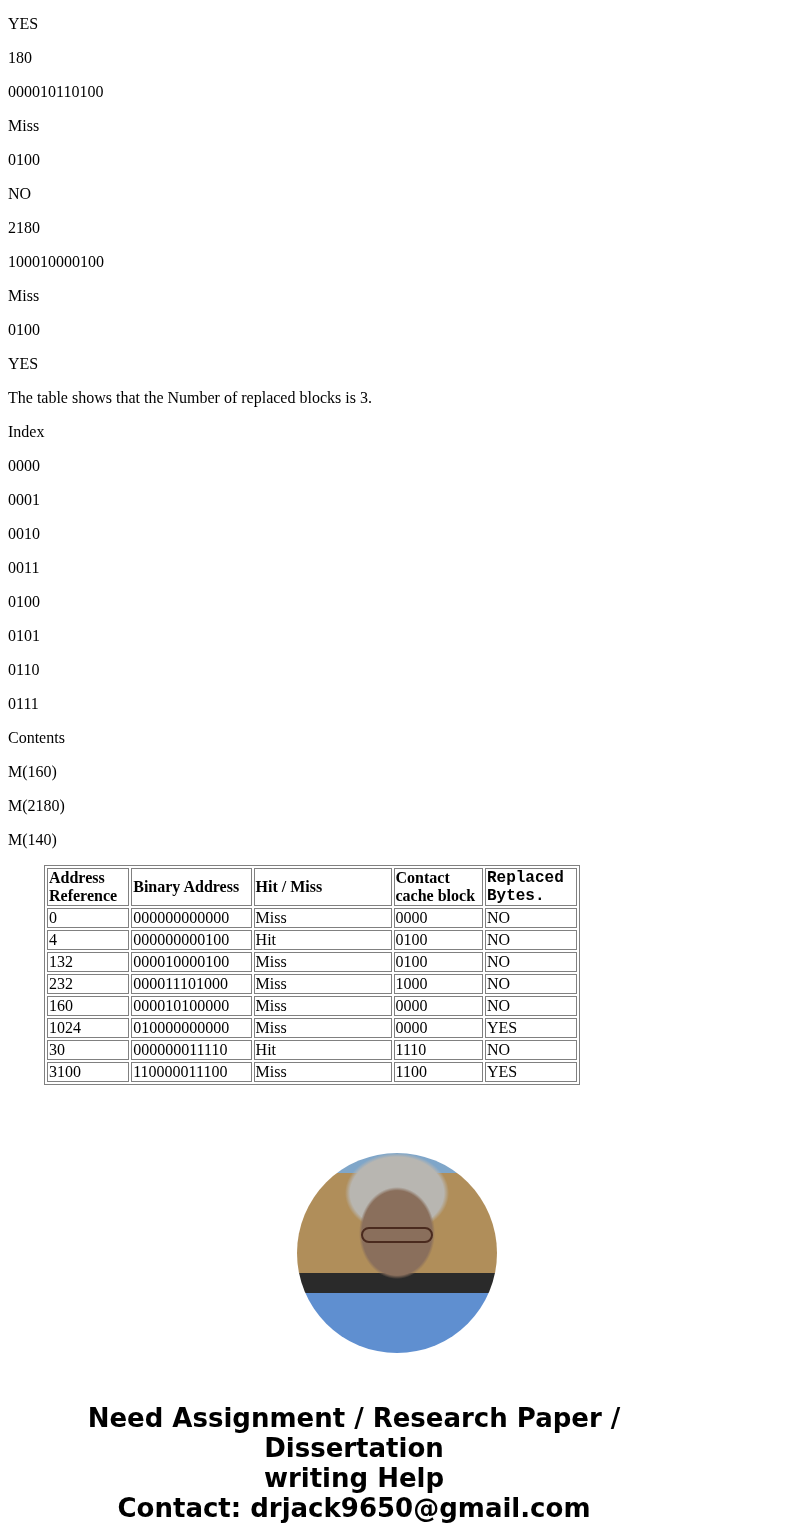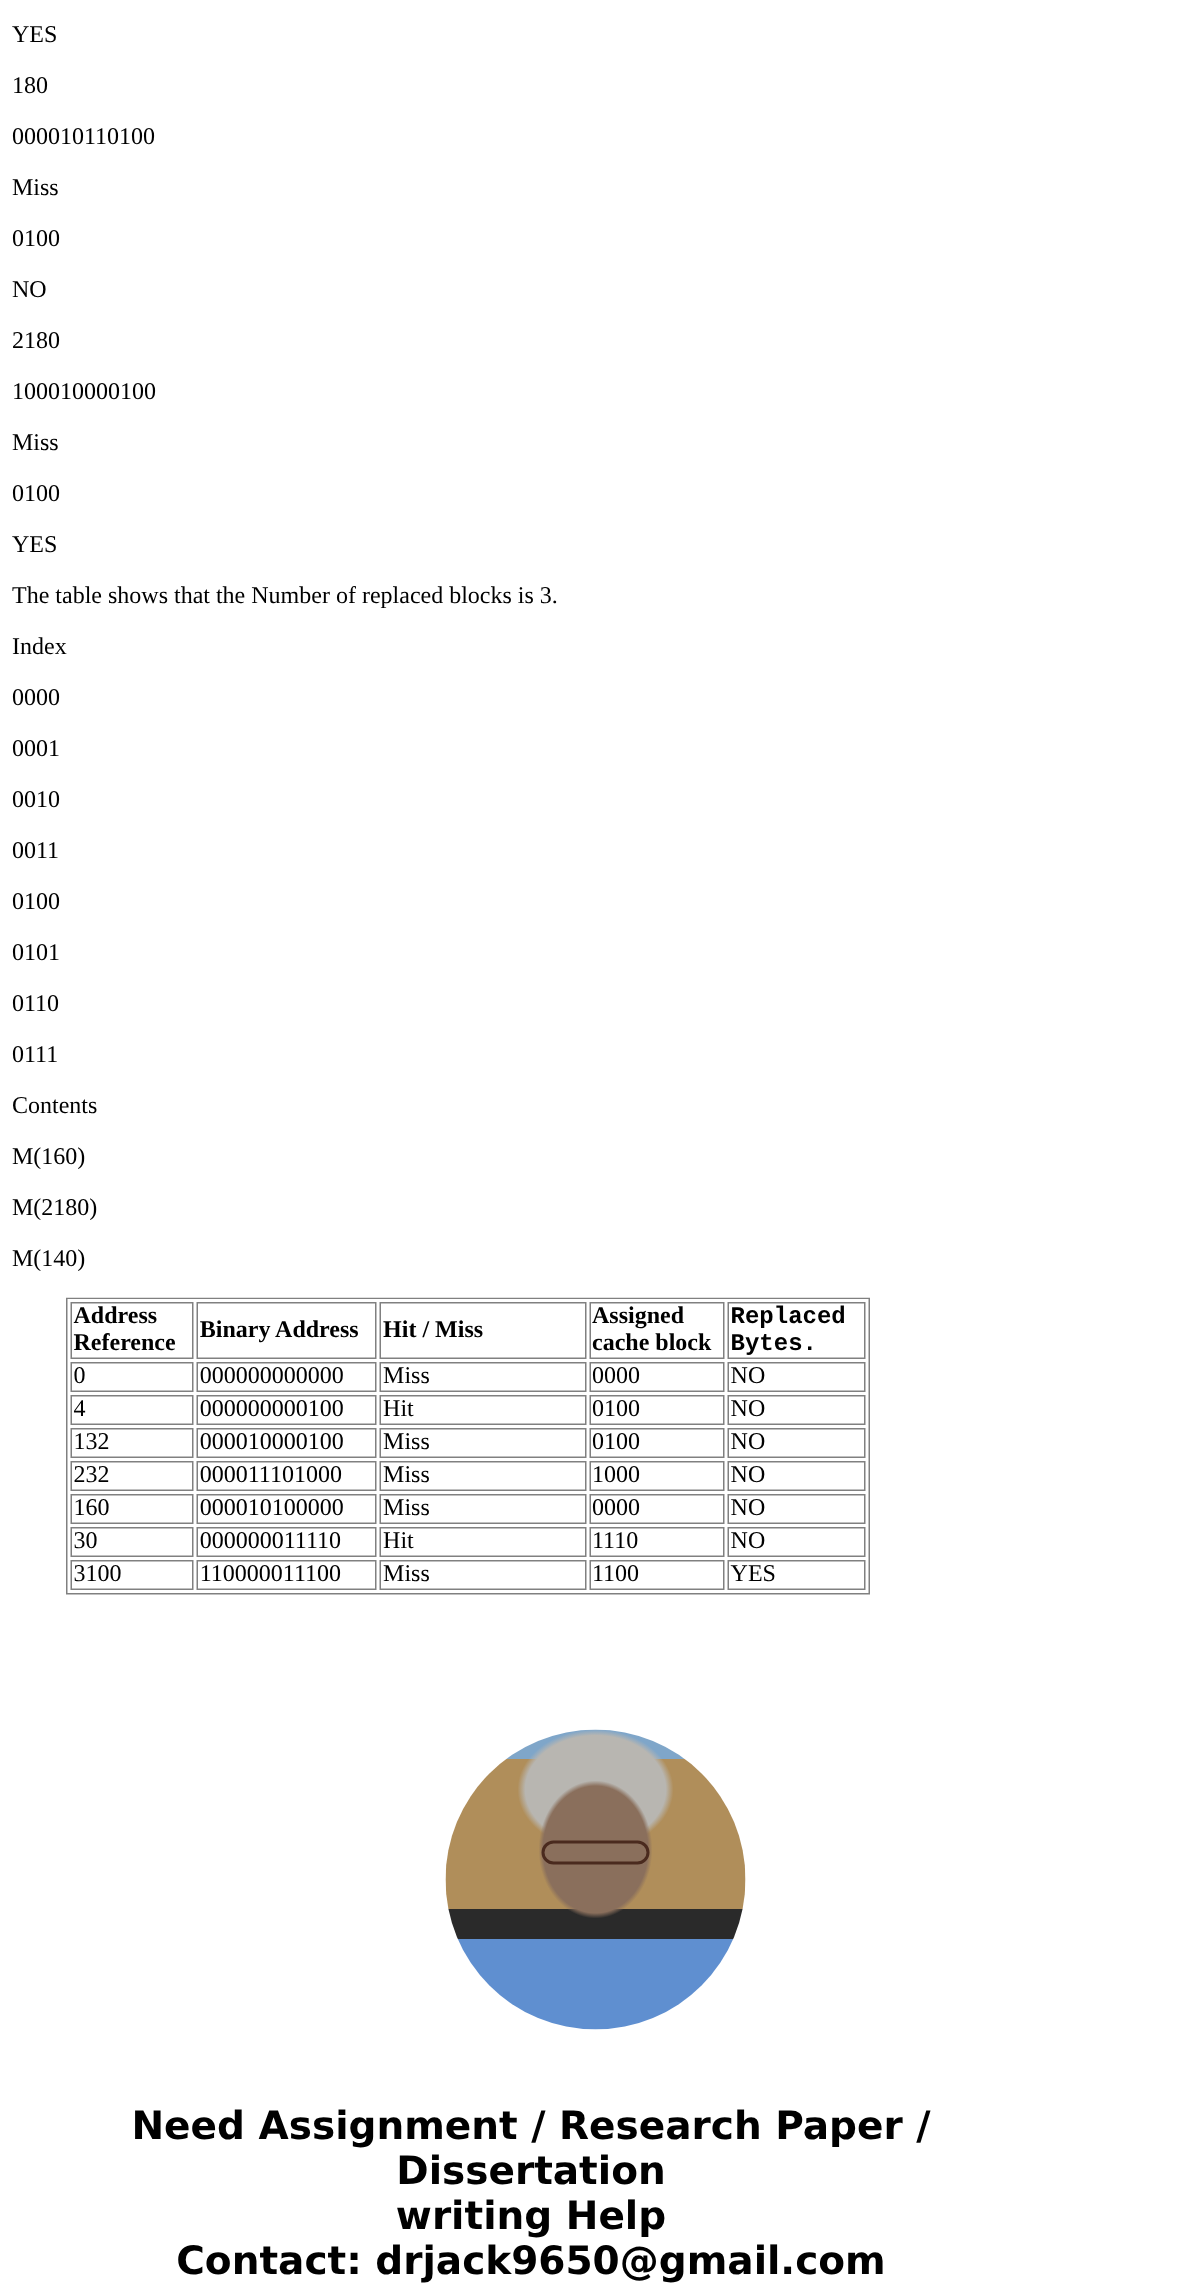--- a/index.html
+++ b/index.html
@@ -74,21 +74,21 @@
   <p class="para" style="top:797px">M(2180)</p>
   <p class="para" style="top:831px">M(140)</p>
 
   <div class="table-wrap">
     <table class="cache">
       <thead>
         <tr>
           <th class="c0">Address Reference</th>
           <th class="c1">Binary Address</th>
           <th class="c2">Hit / Miss</th>
-          <th class="c3">Assigned cache block</th>
+          <th class="c3">Contact cache block</th>
           <th class="c4">Replaced Bytes.</th>
         </tr>
       </thead>
       <tbody>
         <tr>
           <td>0</td>
           <td>000000000000</td>
           <td>Miss</td>
           <td>0000</td>
           <td>NO</td>
@@ -115,20 +115,27 @@
           <td>NO</td>
         </tr>
         <tr>
           <td>160</td>
           <td>000010100000</td>
           <td>Miss</td>
           <td>0000</td>
           <td>NO</td>
         </tr>
         <tr>
+          <td>1024</td>
+          <td>010000000000</td>
+          <td>Miss</td>
+          <td>0000</td>
+          <td>YES</td>
+        </tr>
+        <tr>
           <td>30</td>
           <td>000000011110</td>
           <td>Hit</td>
           <td>1110</td>
           <td>NO</td>
         </tr>
         <tr>
           <td>3100</td>
           <td>110000011100</td>
           <td>Miss</td>

